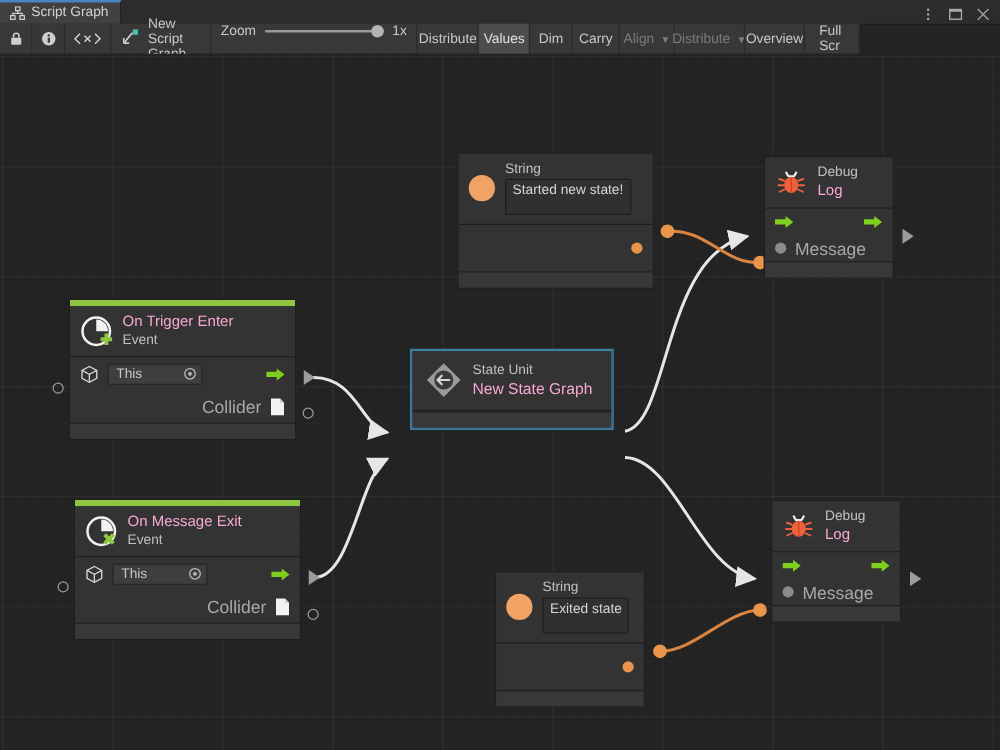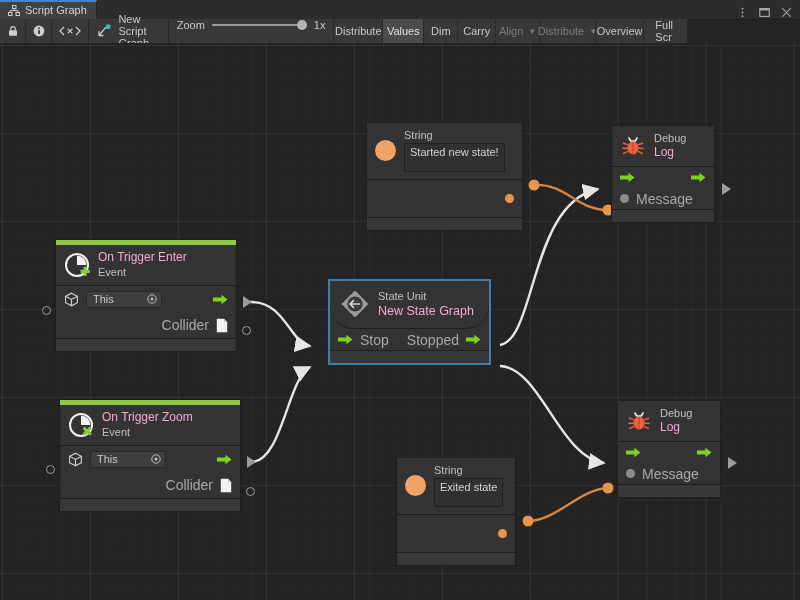--- a/index.html
+++ b/index.html
@@ -488,68 +488,50 @@
                 <path d="M8 0.8 L8 4.2 L11.2 4.2" fill="#cccccc"></path>
               </svg>
             </span>
           </span>
         </div>
       </div>
       <div class="node-foot"></div>
     </div>
 
     <div class="node selected" style="left:329px; top:237px; width:161px;">
-      <div class="node-head" style="padding:8px 8px 9px 10px;border-radius:23px;">
+      <div class="node-head" style="padding:8px 8px 9px 10px;">
         <span class="node-icon" style="width:30px;height:30px;flex:0 0 30px;">
           <svg viewBox="0 0 30 30" width="30" height="30">
             <path d="M15 1.5 L28.5 15 L15 28.5 L1.5 15 z" fill="#9a9a9a"></path>
             <circle cx="15" cy="15" r="7.6" fill="#3a3a3a"></circle>
             <path d="M19.5 15 L10.5 15 M13.4 11.6 L10 15 L13.4 18.4" stroke="#d8d8d8" stroke-width="1.7" fill="none" stroke-linecap="round" stroke-linejoin="round"></path>
           </svg>
         </span>
         <span class="nh-text">
           <span class="nh-title">State Unit</span>
           <span class="nh-sub" style="font-size:12.5px;">New  State  Graph</span>
         </span>
       </div>
       <div class="node-body">
-        <div class="row">
-          <span class="left">
-            <span class="arrow-green">
-              <svg viewBox="0 0 15 11" width="15" height="11">
-                  <path d="M0 3.4 L8.4 3.4 L8.4 0.7 L14.6 5.5 L8.4 10.3 L8.4 7.6 L0 7.6 z" fill="#7fd01e"></path>
-                </svg>
-            </span>
-            <span class="port-label">Stop</span>
-          </span>
-          <span class="right">
-            <span class="port-label">Stopped</span>
-            <span class="arrow-green">
-              <svg viewBox="0 0 15 11" width="15" height="11">
-                  <path d="M0 3.4 L8.4 3.4 L8.4 0.7 L14.6 5.5 L8.4 10.3 L8.4 7.6 L0 7.6 z" fill="#7fd01e"></path>
-                </svg>
-            </span>
-          </span>
-        </div>
       </div>
       <div class="node-foot"></div>
     </div>
 
     <div class="node" style="left:59px; top:356px; width:182px;">
       <div class="node-accent"></div>
       <div class="node-head">
         <span class="node-icon">
           <svg viewBox="0 0 26 26" width="26" height="26">
             <path d="M13 2 A11 11 0 1 0 13 24 A11 11 0 1 0 13 2 Z" fill="none" stroke="#f2f2f2" stroke-width="2"></path>
             <path d="M13 3.6 L13 13 L22.4 13 A9.4 9.4 0 0 0 13 3.6 z" fill="#f2f2f2"></path>
             <path d="M16.8 14.6 L19.2 17 L21.6 14.6 L23.8 16.8 L21.4 19.2 L23.8 21.6 L21.6 23.8 L19.2 21.4 L16.8 23.8 L14.6 21.6 L17 19.2 L14.6 16.8 z" fill="#8ec641"></path>
           </svg>
         </span>
         <span class="nh-text">
-          <span class="nh-sub">On Trigger Zoom</span>
+          <span class="nh-sub">On Message Exit</span>
           <span class="nh-title">Event</span>
         </span>
       </div>
       <div class="node-body">
         <div class="row" style="height:26px;">
           <span class="left">
             <span class="cube-icon">
               <svg viewBox="0 0 15 15" width="15" height="15">
                 <path d="M7.5 1.2 L13.4 4.3 L13.4 10.7 L7.5 13.8 L1.6 10.7 L1.6 4.3 z" fill="none" stroke="#d4d4d4" stroke-width="1.1"></path>
                 <path d="M1.6 4.3 L7.5 7.4 L13.4 4.3 M7.5 7.4 L7.5 13.8" fill="none" stroke="#d4d4d4" stroke-width="1.1"></path>

